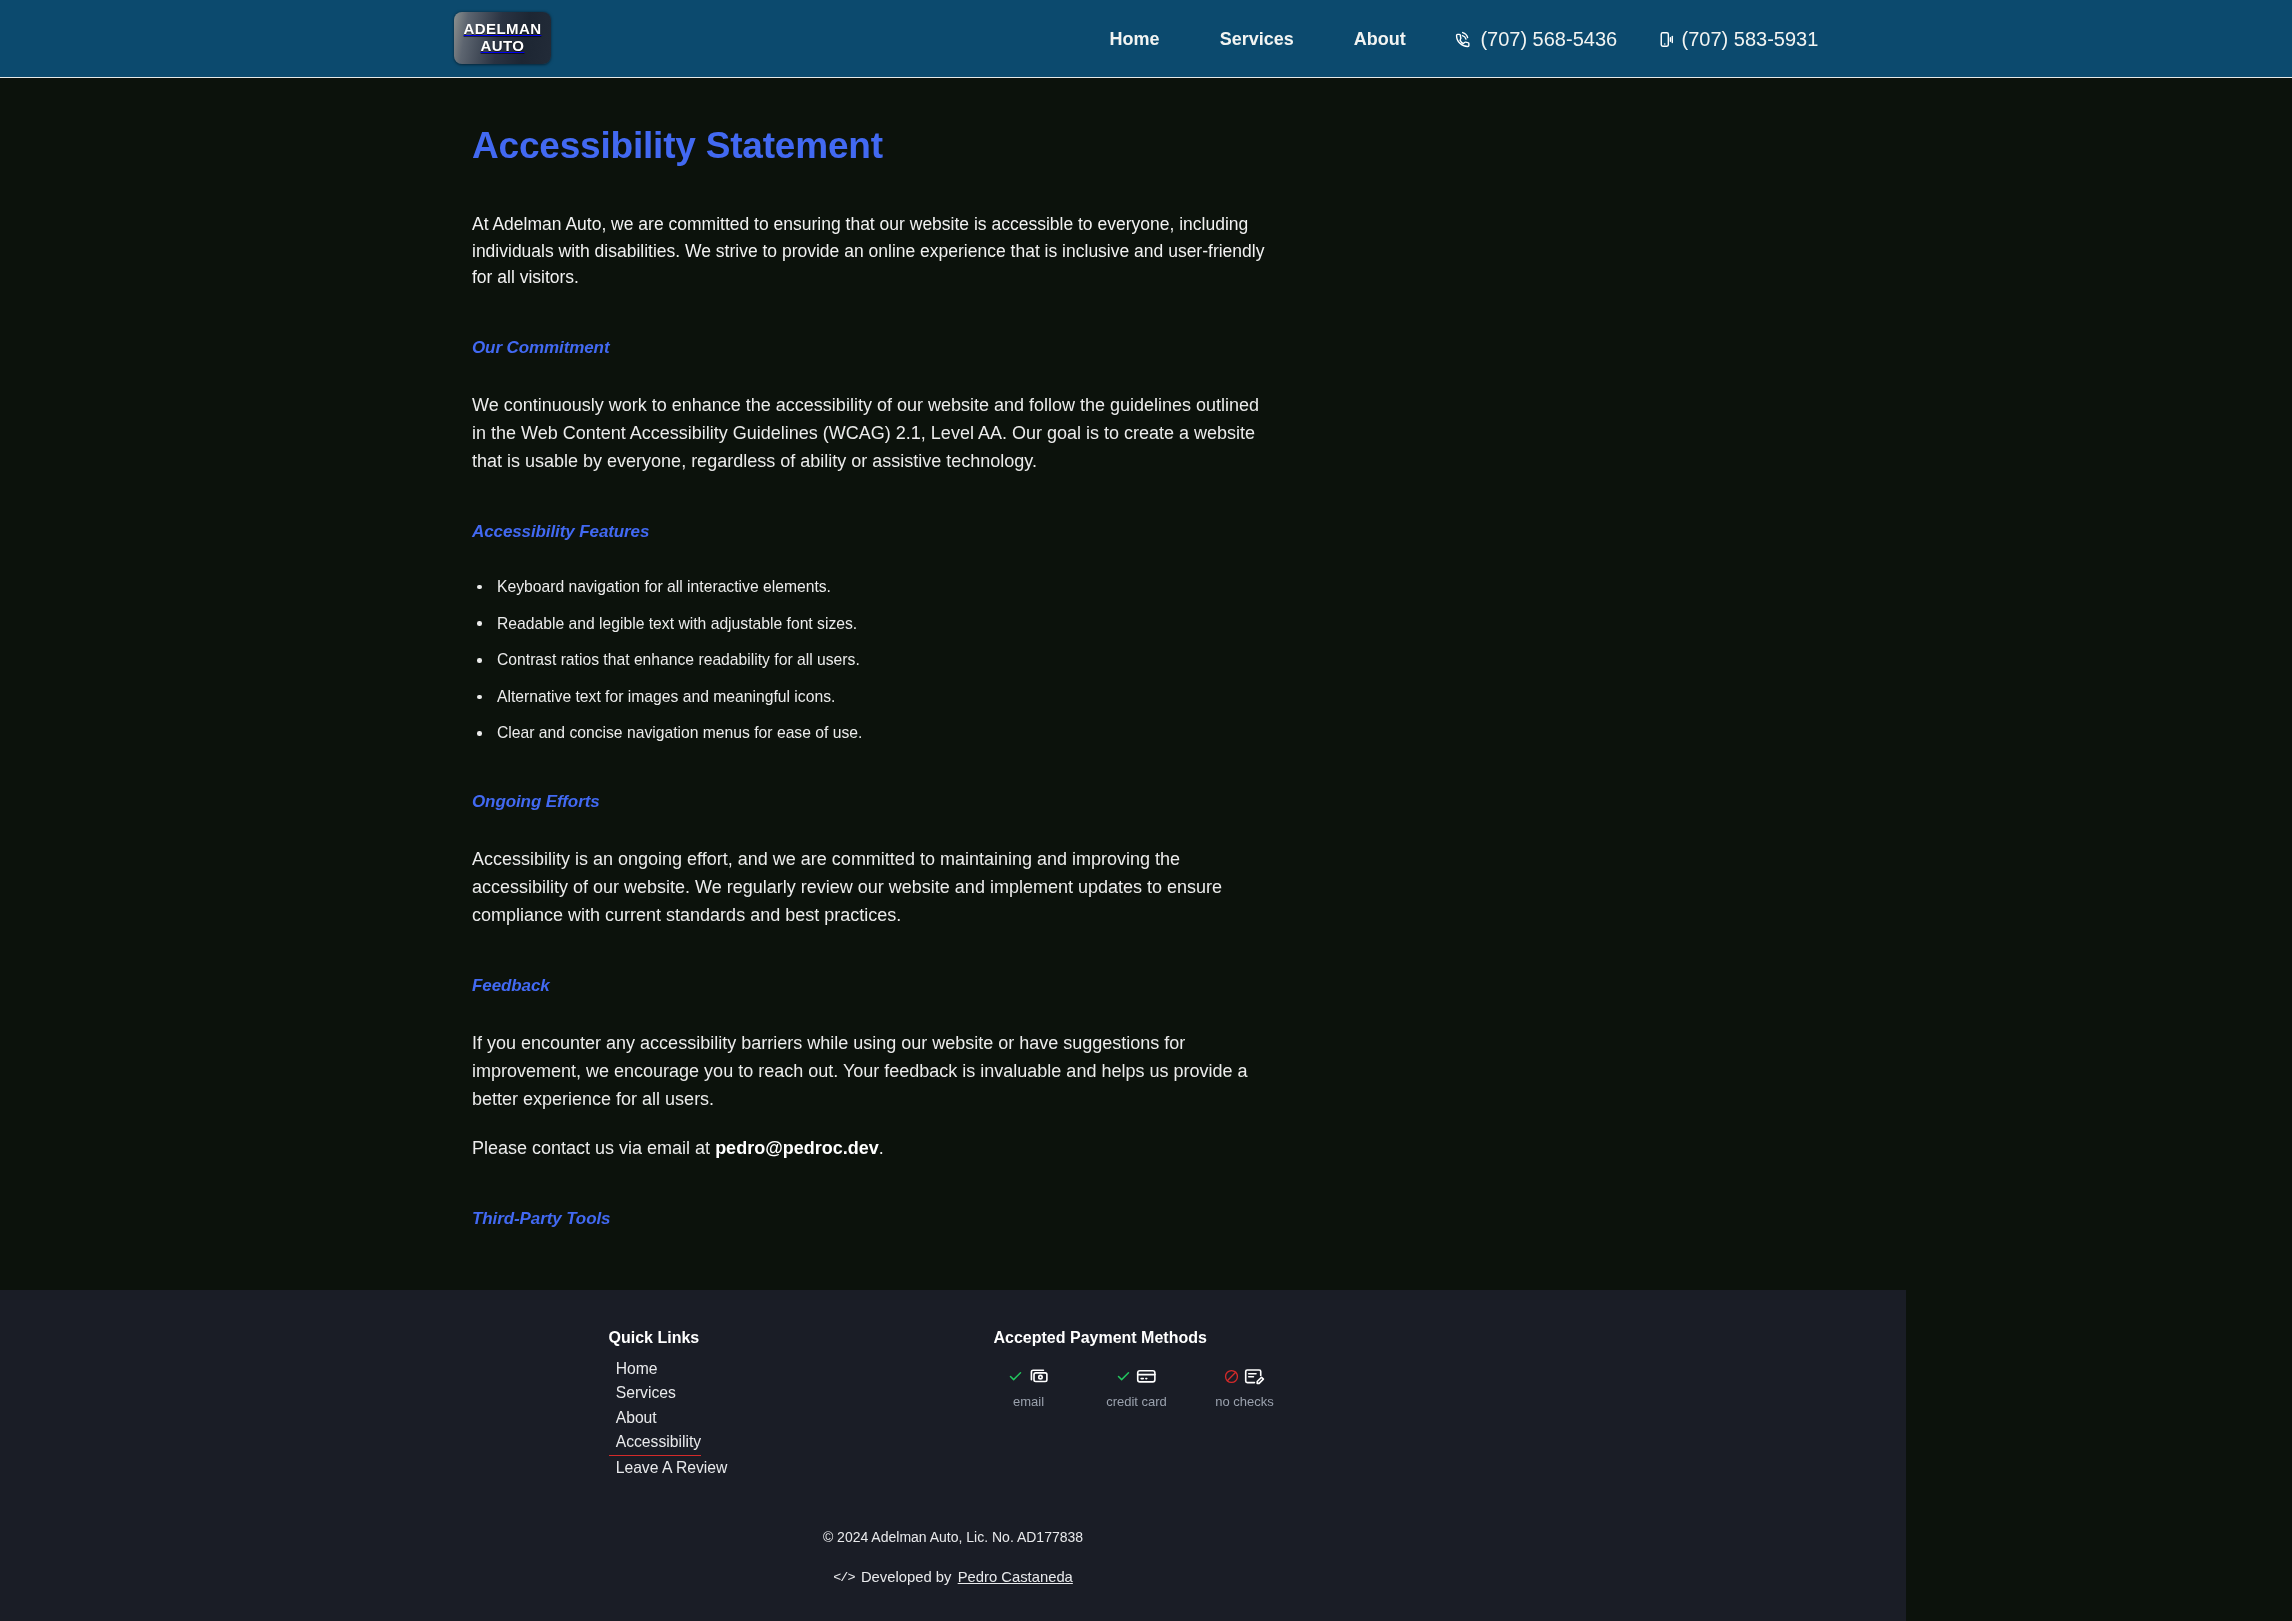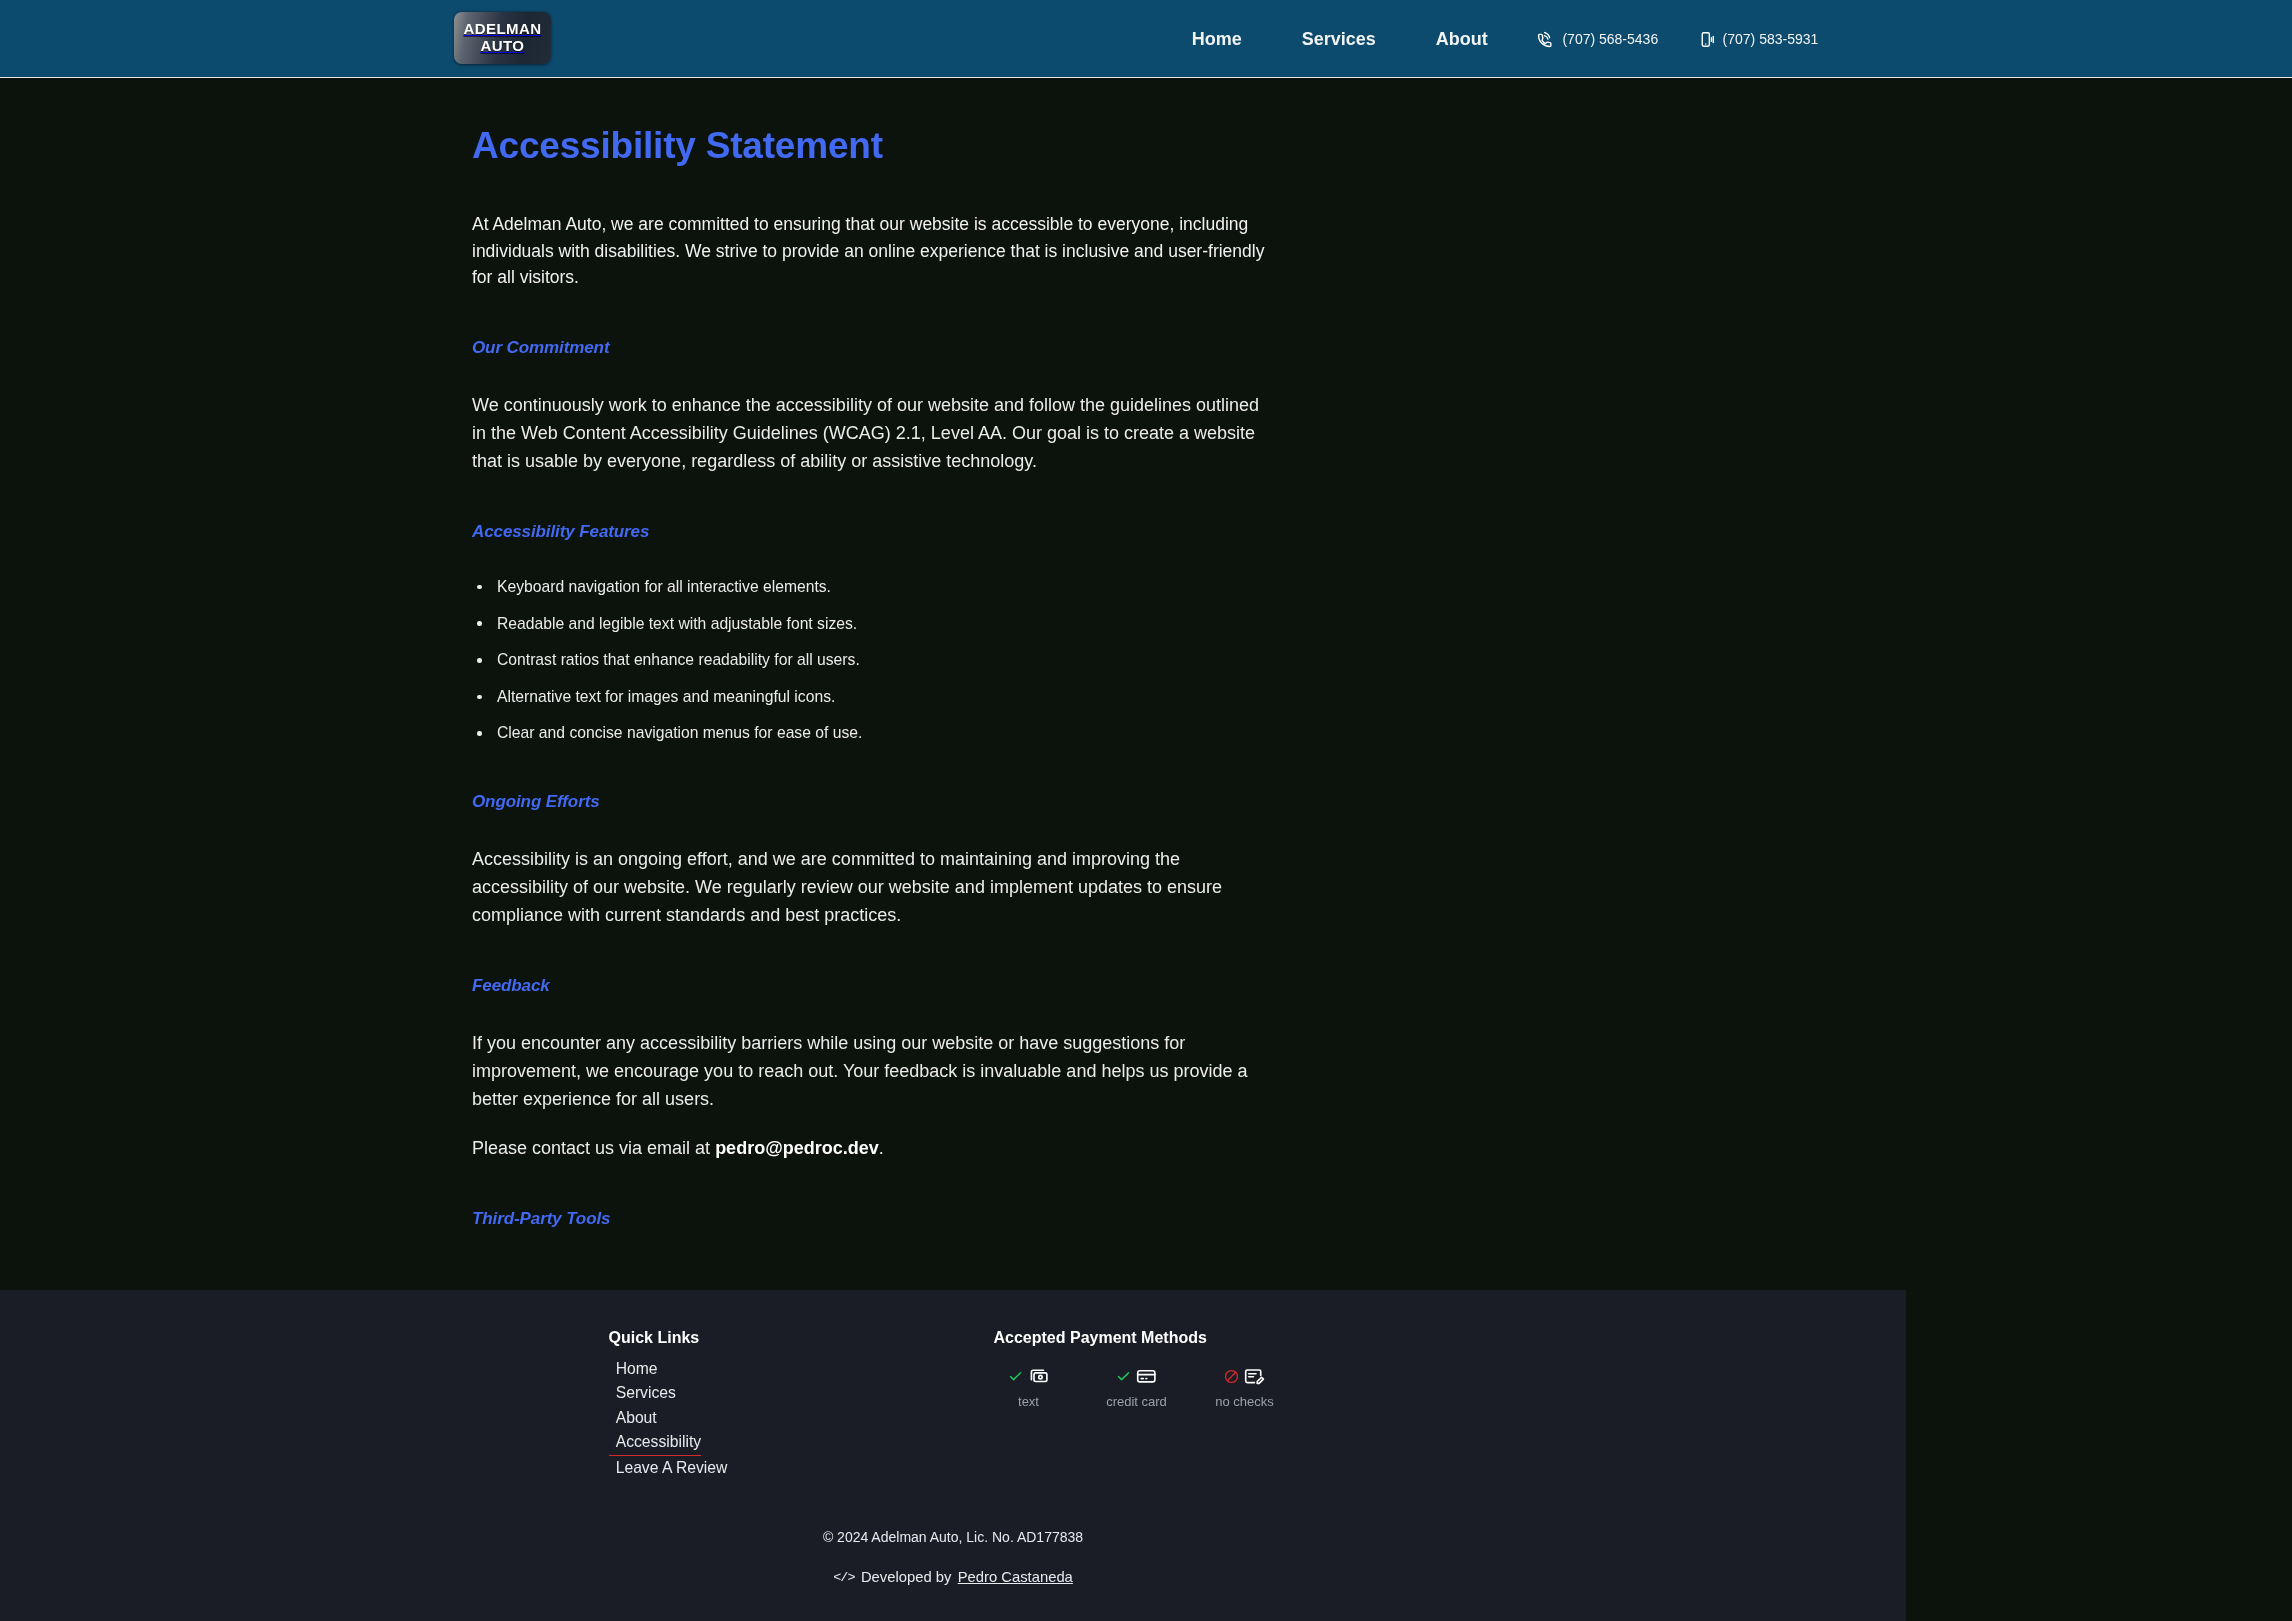--- a/index.html
+++ b/index.html
@@ -62,21 +62,21 @@
     text-decoration: none;
     padding: 0 30px;
     white-space: nowrap;
     cursor: pointer;
   }
   .nav-phone {
     display: flex;
     align-items: center;
     gap: 8px;
     color: #f2f4f2;
-    font-size: 14px;
+    font-size: 20px;
     font-weight: 400;
     text-decoration: none;
     padding: 0 19.7px;
     white-space: nowrap;
     cursor: pointer;
   }
   .nav-phone svg { display: block; }
 
   
   .content {
@@ -334,21 +334,21 @@
                 </svg>
             </span>
             <span>
               <svg width="20.6" height="20.6" viewBox="0 0 24 24" fill="none" stroke="#ffffff" stroke-width="1.9" stroke-linecap="round" stroke-linejoin="round">
                 <rect x="7" y="8" width="15" height="10" rx="2"></rect>
                 <circle cx="14.5" cy="13" r="2"></circle>
                 <path d="M4 16V7a2 2 0 0 1 2-2h12"></path>
               </svg>
             </span>
           </div>
-          <div class="pay-label">text</div>
+          <div class="pay-label">email</div>
         </div>
 
         <div class="pay-item">
           <div class="pay-icons">
             <span>
               <svg width="15" height="15" viewBox="0 0 24 24" fill="none" stroke="#22c55e" stroke-width="2.4" stroke-linecap="round" stroke-linejoin="round">
                   <polyline points="20 6 9 17 4 12"></polyline>
                 </svg>
             </span>
             <span>

